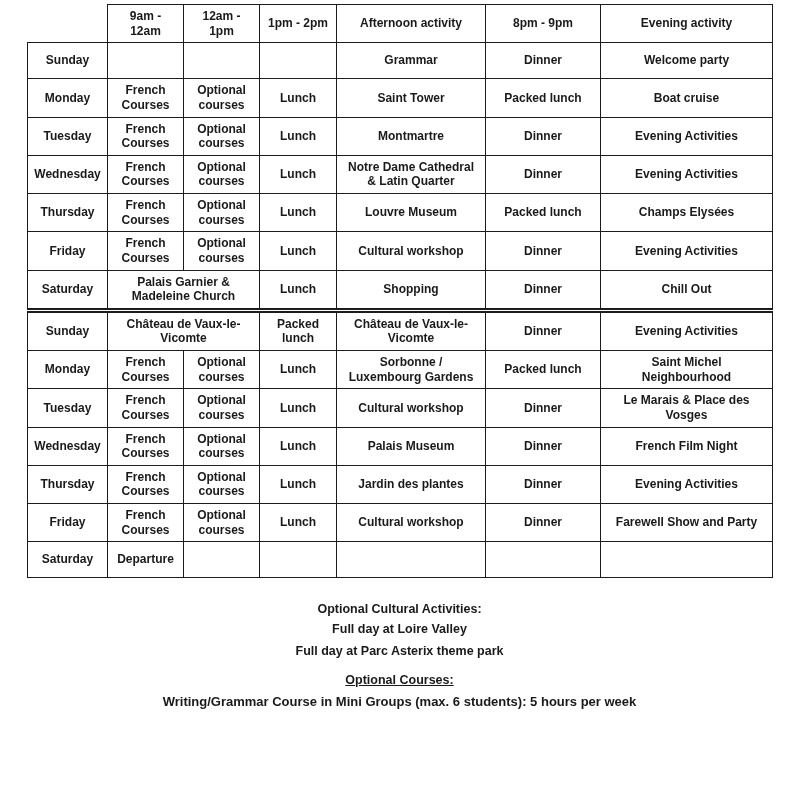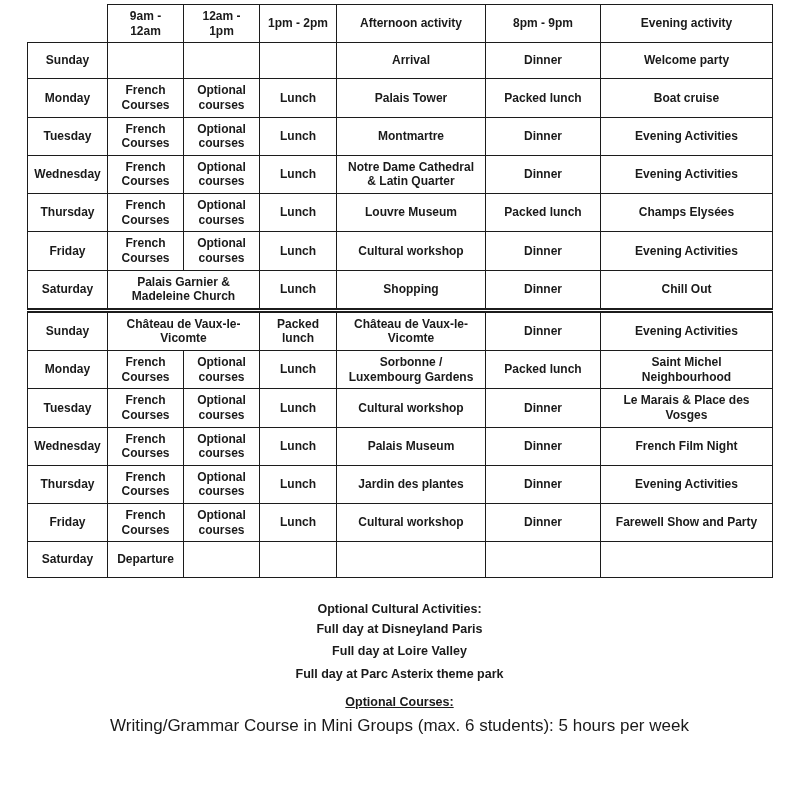--- a/index.html
+++ b/index.html
@@ -62,22 +62,22 @@
     font-size: 12.5px;
     margin: 0 0 4px 0;
     line-height: 1.45;
   }
   .footer-title.courses {
     margin-top: 12px;
     margin-bottom: 7px;
     text-decoration: underline;
   }
   .footer-note {
-    font-weight: normal;
-    font-size: 17px;
+    font-weight: bold;
+    font-size: 13px;
     margin: 0;
   }
 </style>
 </head>
 <body>
 
 <div class="page">
 
   <table class="schedule">
     <colgroup>
@@ -101,30 +101,30 @@
         <th>8pm - 9pm</th>
         <th>Evening activity</th>
       </tr>
     </thead>
     <tbody>
         <tr>
           <td>Sunday</td>
           <td></td>
           <td></td>
           <td></td>
-          <td>Arrival</td>
+          <td>Grammar</td>
           <td>Dinner</td>
           <td>Welcome party</td>
         </tr>
         <tr>
           <td>Monday</td>
           <td>French Courses</td>
           <td>Optional courses</td>
           <td>Lunch</td>
-          <td>Palais Tower</td>
+          <td>Saint Tower</td>
           <td>Packed lunch</td>
           <td>Boat cruise</td>
         </tr>
         <tr>
           <td>Tuesday</td>
           <td>French Courses</td>
           <td>Optional courses</td>
           <td>Lunch</td>
           <td>Montmartre</td>
           <td>Dinner</td>
@@ -225,20 +225,19 @@
           <td></td>
           <td></td>
           <td></td>
           <td></td>
         </tr>
       </tbody>
   </table>
 
   <div class="footer">
     <p class="footer-title">Optional Cultural Activities:</p>
-    <p class="footer-item">Full day at Disneyland Paris</p>
     <p class="footer-item">Full day at Loire Valley</p>
     <p class="footer-item">Full day at Parc Asterix theme park</p>
     <p class="footer-title courses">Optional Courses:</p>
     <p class="footer-note">Writing/Grammar Course in Mini Groups (max. 6 students): 5 hours per week</p>
   </div>
 
 </div>
 
 </body></html>

